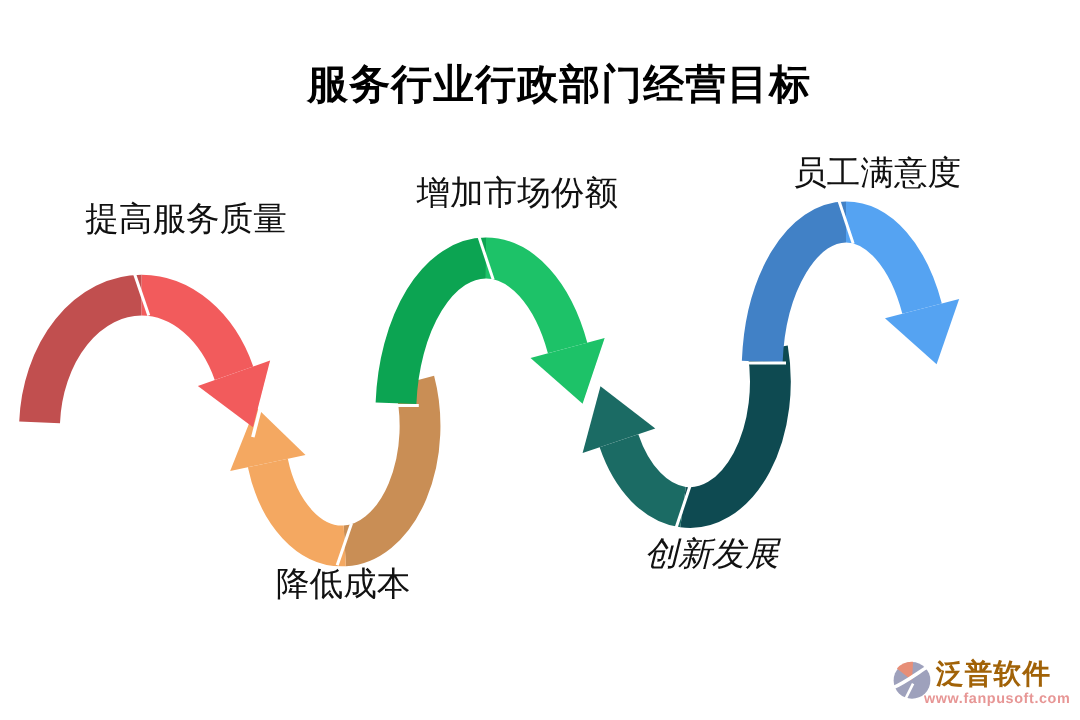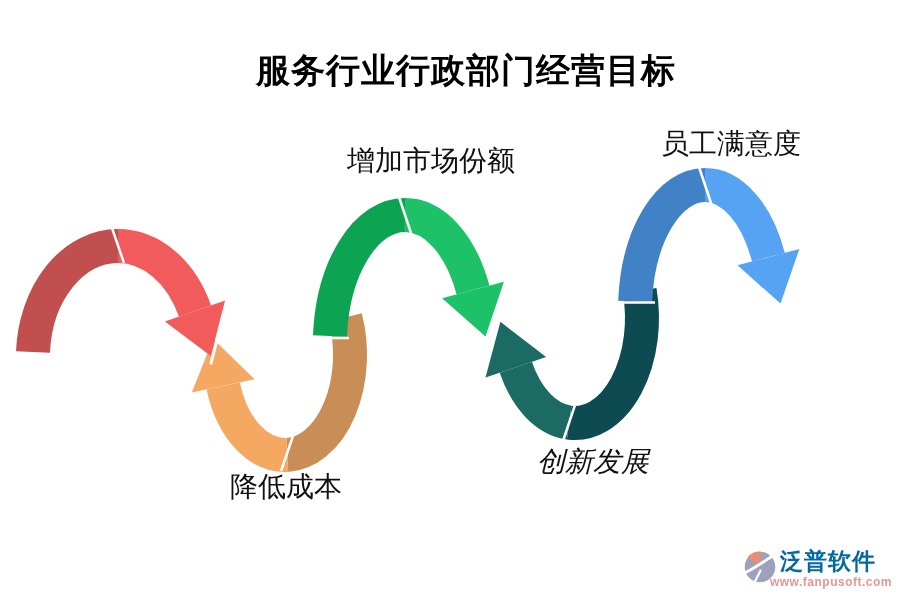--- a/index.html
+++ b/index.html
@@ -20,21 +20,21 @@
   #lbl-market{left:301px;top:142px;}
   #lbl-employee{left:601px;top:125px;}
   #lbl-cost{left:156px;top:468px;}
   #lbl-innovation{left:463px;top:443px;font-style:italic;}
   .watermark{
     position:absolute;right:8px;bottom:8px;width:150px;height:44px;
   }
   .wm-logo{position:absolute;left:0;top:1px;}
   .wm-brand{
     position:absolute;left:38px;top:0;width:112px;text-align:left;
-    font-size:23px;font-weight:bold;color:#0369a1;letter-spacing:1px;line-height:27px;
+    font-size:23px;font-weight:bold;color:#a16207;letter-spacing:1px;line-height:27px;
   }
   .wm-url{
     position:absolute;left:10px;top:27px;width:140px;text-align:right;
     font-size:12px;font-weight:bold;color:#E79695;letter-spacing:0.5px;
   }
   svg{display:block;}
 </style>
 </head>
 <body>
 
@@ -69,20 +69,21 @@
       <path d="M 635.2 301.3 A 70 125 0 0 1 705 185" stroke-width="34" stroke="#4181C6"></path>
       <path d="M 705 185 A 70 125 0 0 1 768.4 257.2" stroke-width="34" stroke="#55A3F2"></path>
       <line x1="699" y1="167" x2="711" y2="203" stroke="#FFFFFF" stroke-width="2.5"></line>
       <polygon points="799.3,249.1 780.5,303.6 737.5,265.3" stroke="none" fill="#55A3F2"></polygon>
       <line x1="619" y1="302.5" x2="655" y2="302.5" stroke="#FFFFFF" stroke-width="2.5"></line>
     </g>
   </svg>
 
   <div class="title">服务行业行政部门经营目标</div>
 
+  <div class="lbl" id="lbl-quality">提高服务质量</div>
   <div class="lbl" id="lbl-market">增加市场份额</div>
   <div class="lbl" id="lbl-cost">降低成本</div>
   <div class="lbl" id="lbl-employee">员工满意度</div>
   <div class="lbl" id="lbl-innovation">创新发展</div>
 
   <div class="watermark">
     <svg class="wm-logo" width="36" height="36" viewBox="0 0 40 40">
       <circle cx="20" cy="20" r="17" fill="#9EA1BC"></circle>
       <path d="M20,20 L6,9 A18,18 0 0 1 21,2.8 Z" fill="#E78E77"></path>
       <path d="M2,27 C 12,23 24,14 35,7" stroke="#FFFFFF" stroke-width="3.2" fill="none"></path>

